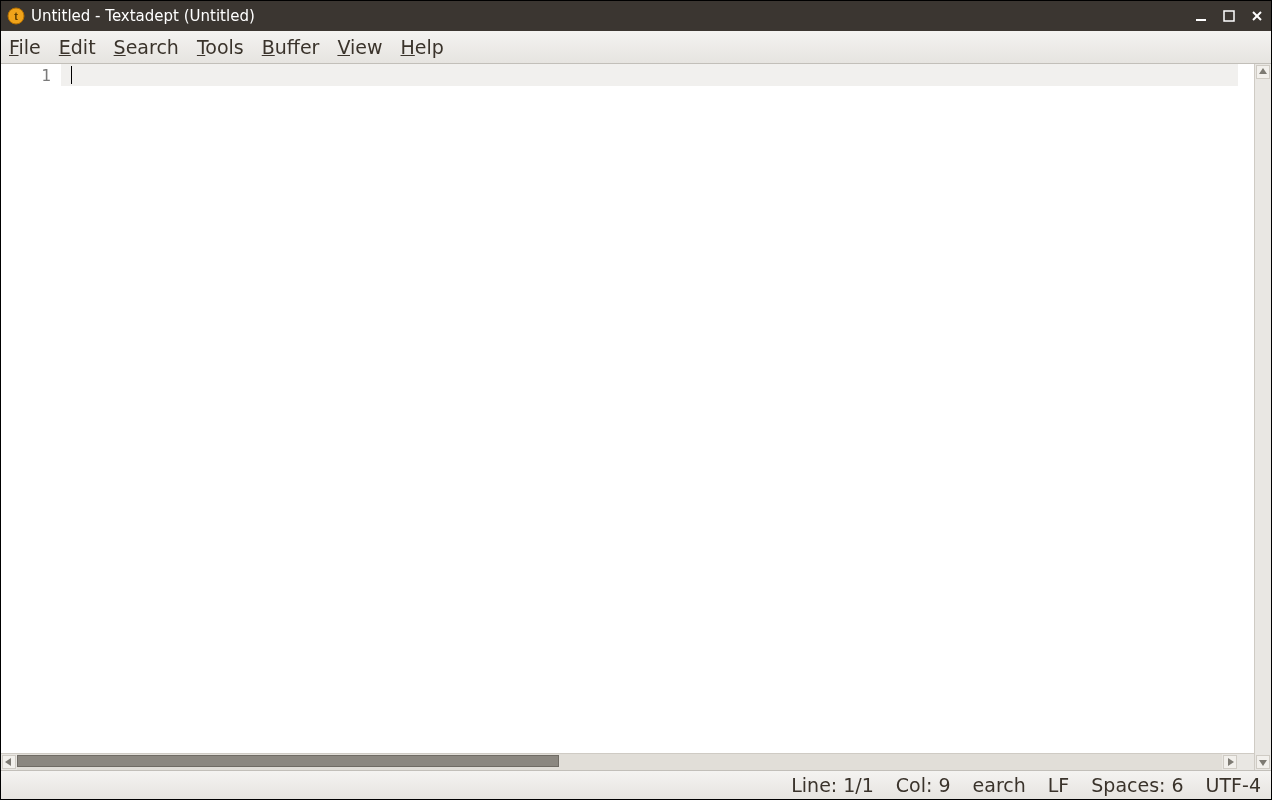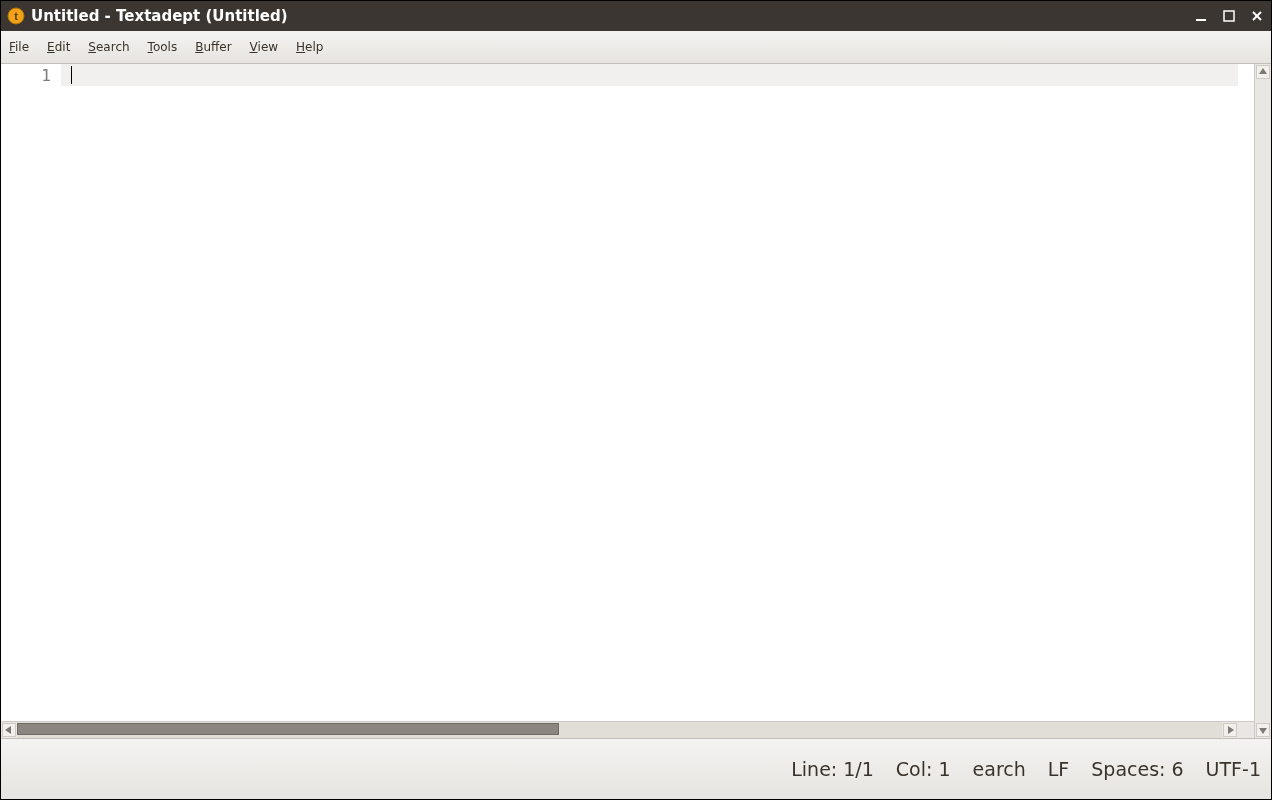--- a/index.html
+++ b/index.html
@@ -35,21 +35,21 @@
   .titlebar .app-icon {
     width: 18px;
     height: 18px;
     margin-right: 6px;
     display: inline-flex;
     align-items: center;
     justify-content: center;
   }
   .titlebar .title-text {
     flex: 0 0 auto;
-    font-weight: 700;
+    font-weight: 400;
   }
   .titlebar .spacer {
     flex: 1 1 auto;
   }
   .titlebar .win-controls {
     display: flex;
     gap: 12px;
     align-items: center;
   }
   .titlebar .win-btn {
@@ -63,21 +63,21 @@
   }
 
   
   .menubar {
     height: 32px;
     background: linear-gradient(#f4f3f1, #e6e4e0);
     border-bottom: 1px solid #c2bfb9;
     display: flex;
     align-items: center;
     padding: 0 8px;
-    font-size: 12px;
+    font-size: 19px;
     color: #3a332b;
     gap: 18px;
     user-select: none;
   }
   .menubar .menu-item {
     cursor: pointer;
   }
   .menubar .mn-u {
     text-decoration: underline;
   }
@@ -218,21 +218,21 @@
   }
 
   
   .statusbar {
     height: 28px;
     background: linear-gradient(#f4f3f1, #e6e4e0);
     border-top: 1px solid #c2bfb9;
     display: flex;
     align-items: center;
     justify-content: flex-end;
-    padding: 16px 10px;
+    padding: 0 10px;
     font-size: 19px;
     color: #3a332b;
     gap: 22px;
     user-select: none;
   }
 </style>
 </head>
 <body>
 
 <div class="window">
@@ -317,20 +317,20 @@
       <div class="arrow">
         <svg viewBox="0 0 8 8" width="8" height="8">
             <polygon points="0,2 8,2 4,8" fill="#7d7a73"></polygon>
           </svg>
       </div>
     </div>
   </div>
 
   <div class="statusbar">
     <span>Line: 1/1</span>
-    <span>Col: 1</span>
+    <span>Col: 9</span>
     <span>earch</span>
     <span>LF</span>
     <span>Spaces: 6</span>
-    <span>UTF-1</span>
+    <span>UTF-4</span>
   </div>
 
 </div>
 
 </body></html>

